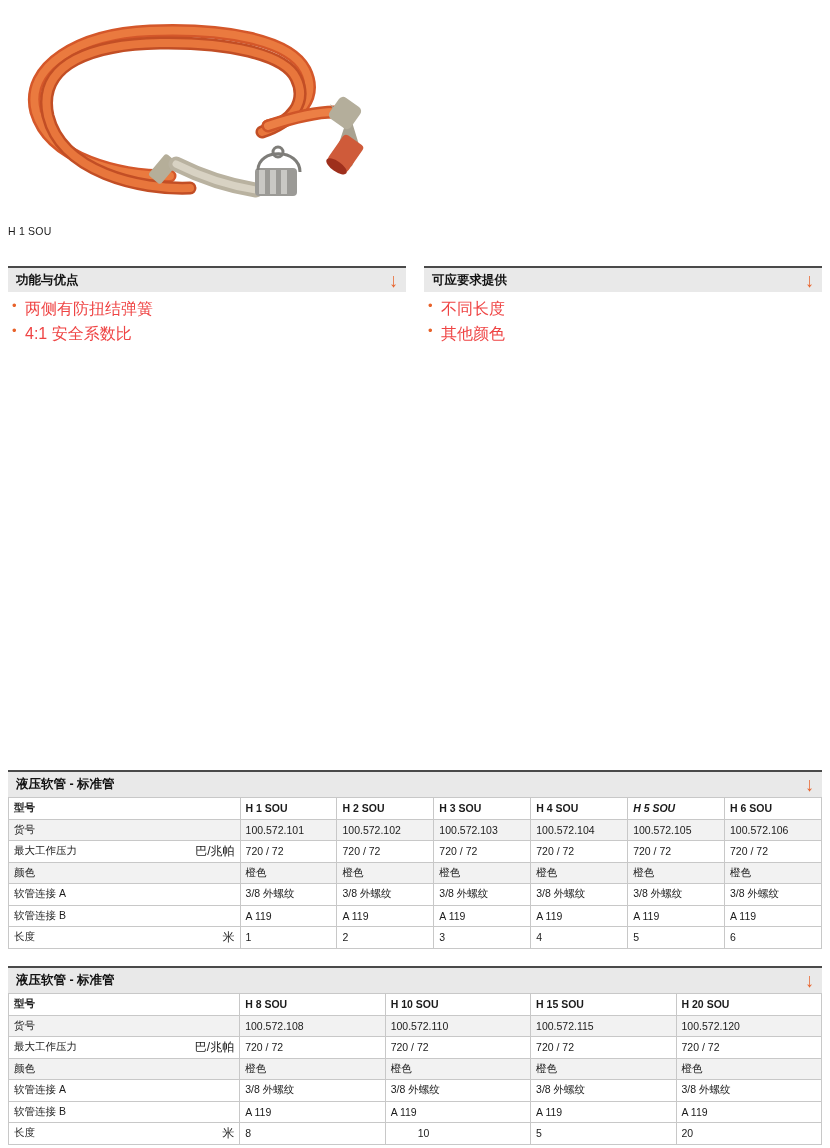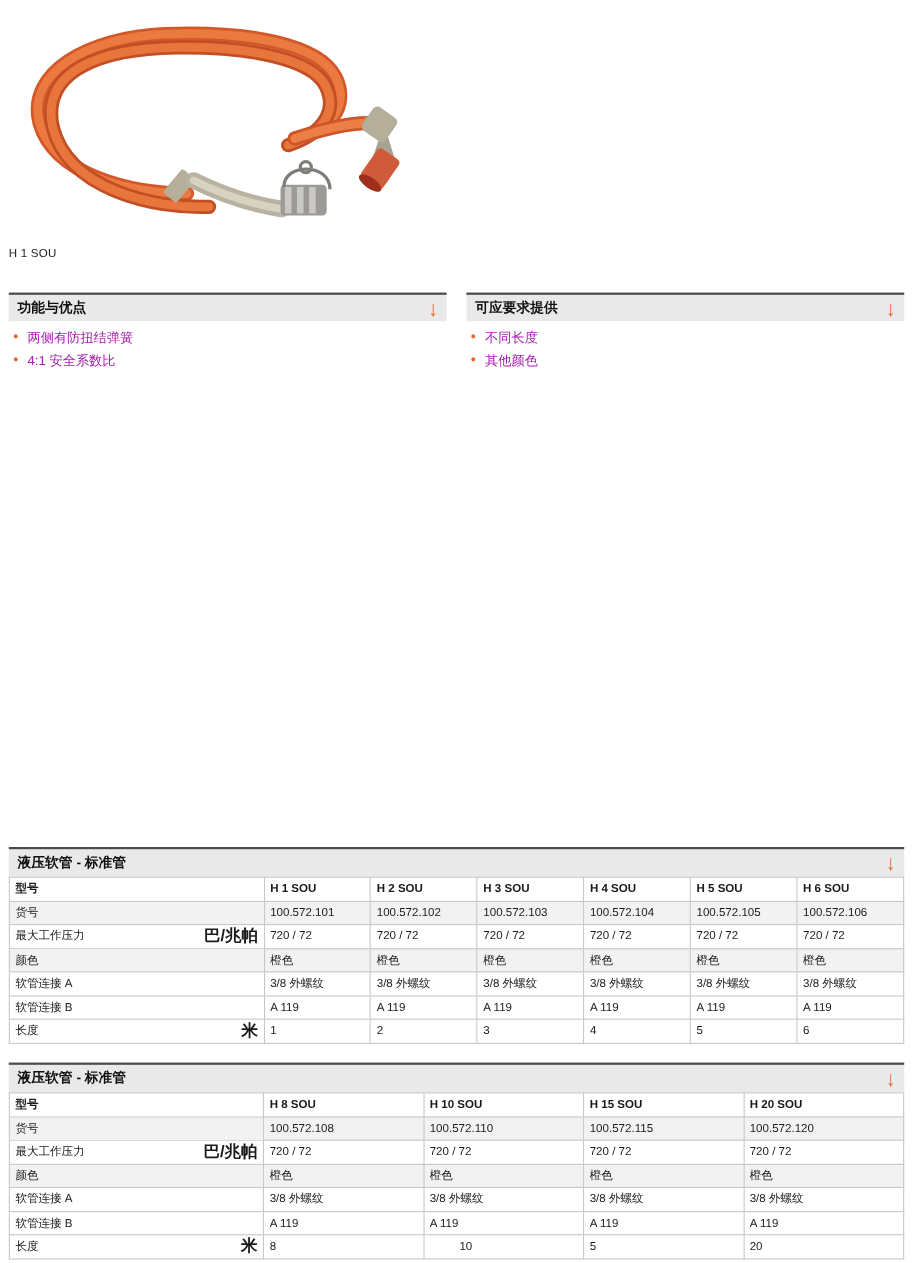--- a/index.html
+++ b/index.html
@@ -68,22 +68,22 @@
   }
   .bullets {
     margin: 7px 0 0 0;
     padding: 0;
     list-style: none;
   }
   .bullets li {
     position: relative;
     padding-left: 17px;
     margin-bottom: 4px;
-    font-size: 12px;
-    color: #a21caf;
+    font-size: 16px;
+    color: #ef4444;
   }
   .bullets li::before {
     content: "•";
     position: absolute;
     left: 4px;
     top: -1px;
     color: #e8622a;
     font-size: 13px;
   }
 
@@ -123,22 +123,21 @@
   }
   .lbl-cell {
     position: relative;
     padding-right: 46px;
   }
   .unit {
     position: absolute;
     right: 5px;
     top: 50%;
     transform: translateY(-50%);
-    font-size: 15px;
-    font-weight: bold;
+    font-size: 12px;
   }
   tr.hdr td { font-weight: bold; }
   tr.shade td { background: #f2f2f2; }
   td.first { width: 232px; }
 </style>
 </head>
 <body>
 
 <div class="photo-area">
   <svg class="photo-svg" width="830" height="222" viewBox="0 0 830 222">
@@ -211,21 +210,21 @@
     <span class="arrow-down">↓</span>
   </div>
   <table>
     <tbody id="tbody1">
         <tr class="hdr">
           <td class="first lbl-cell"><span>型号</span></td>
           <td style="width: 97px;">H 1 SOU</td>
           <td style="width: 97px;">H 2 SOU</td>
           <td style="width: 97px;">H 3 SOU</td>
           <td style="width: 97px;">H 4 SOU</td>
-          <td style="width: 97px;">H 5 SOU</td>
+          <td style="width: 97px; font-style: italic;">H 5 SOU</td>
           <td style="width: 97px;">H 6 SOU</td>
         </tr>
         <tr class="shade">
           <td class="first lbl-cell"><span>货号</span></td>
           <td style="width: 97px;">100.572.101</td>
           <td style="width: 97px;">100.572.102</td>
           <td style="width: 97px;">100.572.103</td>
           <td style="width: 97px;">100.572.104</td>
           <td style="width: 97px;">100.572.105</td>
           <td style="width: 97px;">100.572.106</td>

